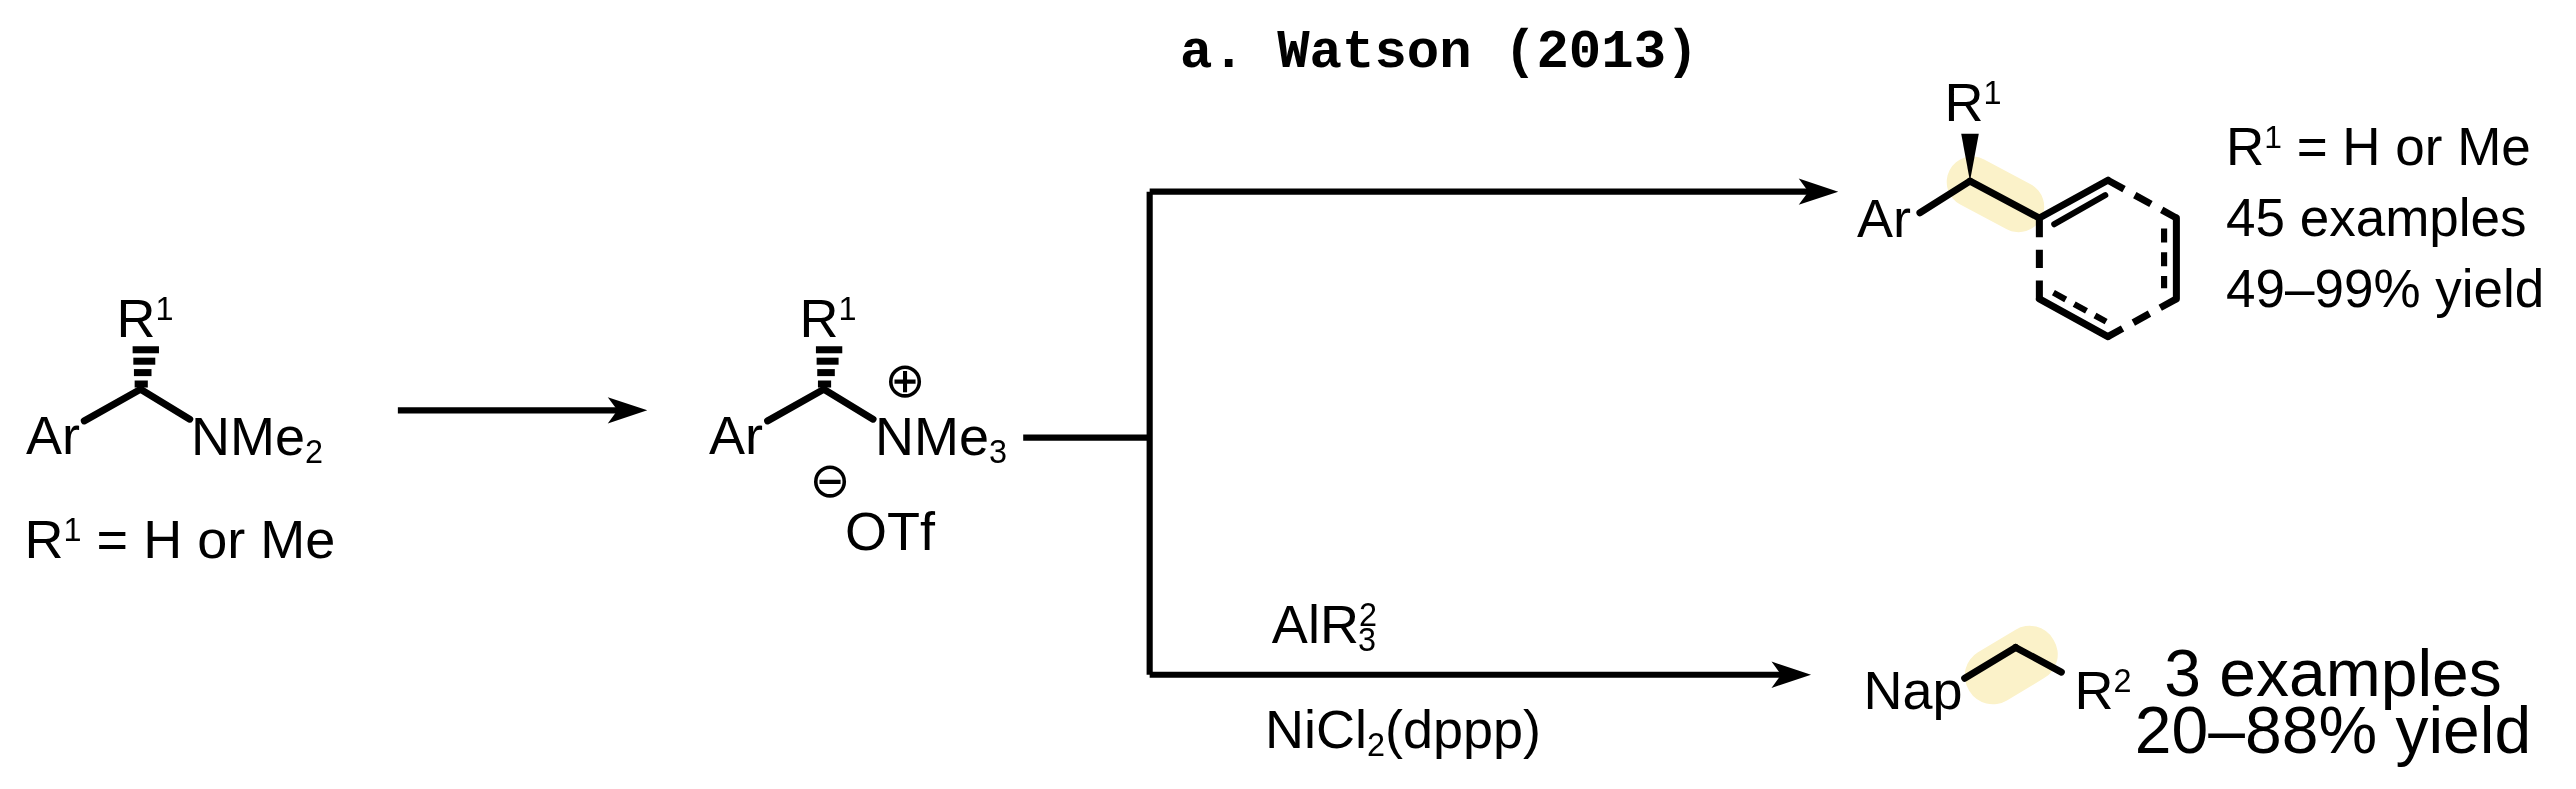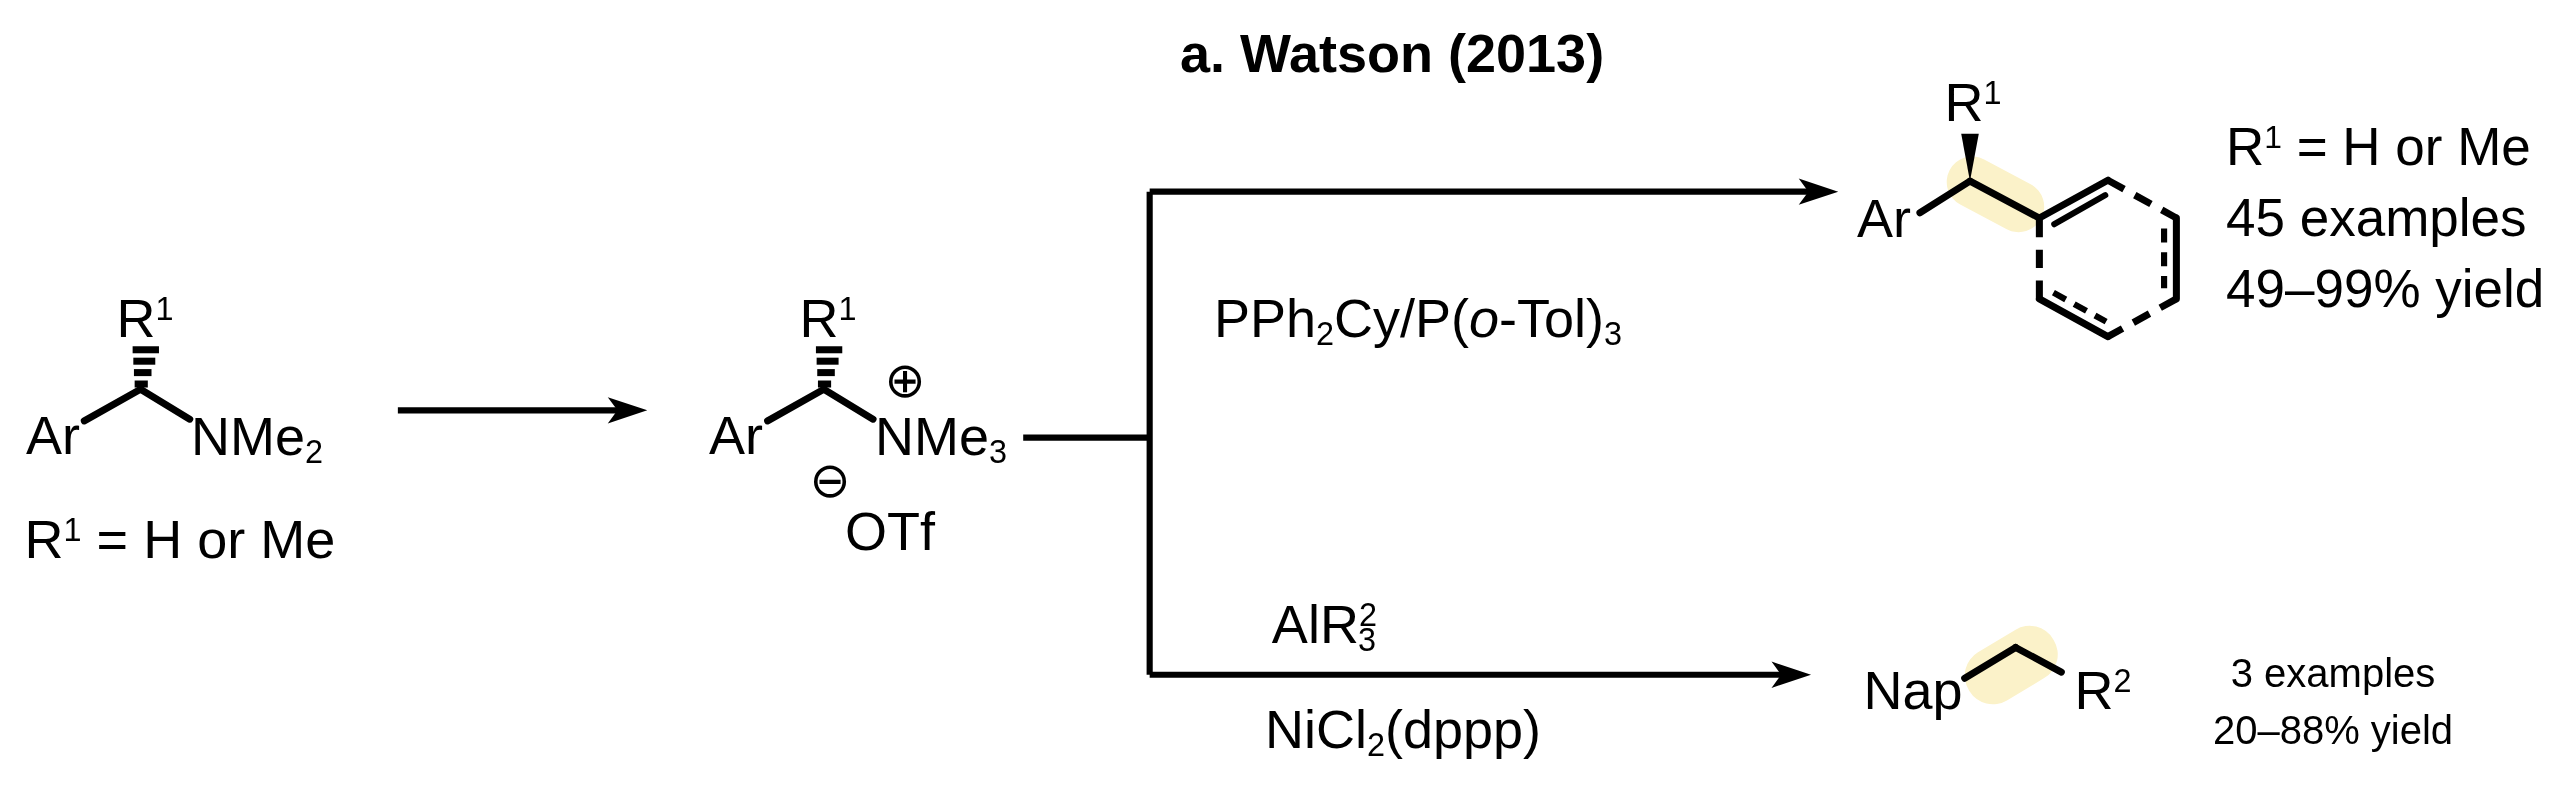--- a/index.html
+++ b/index.html
@@ -2,28 +2,28 @@
 <html style="font-size:14px"><head>
 <meta charset="utf-8">
 <style>
   html,body{margin:0;padding:0;width:2576px;height:790px;overflow:hidden;background:#ffffff;}
   .scheme{position:relative;width:2576px;height:790px;background:#ffffff;
           font-family:"Liberation Sans",sans-serif;color:#000;}
   .scheme > svg{position:absolute;left:0;top:0;}
   .lbl{position:absolute;font-size:54px;line-height:1;white-space:nowrap;
        transform:translate(-50%,-50%);}
   .lbl.left{transform:translateY(-50%);}
-  .bold{font-weight:bold;}
+  .bold{font-weight:bold;font-family:Liberation Mono, monospace;}
   .charge{font-family:"DejaVu Sans",sans-serif;font-size:49px;}
   sup{font-size:60%;position:relative;top:-0.52em;line-height:0;vertical-align:baseline;}
   sub{font-size:60%;position:relative;top:0.24em;line-height:0;vertical-align:baseline;}
   sup + sub{margin-left:-0.58em;}
   i{font-style:italic;}
   .stats-a{position:absolute;left:2226px;top:111px;font-size:53px;line-height:71px;white-space:nowrap;}
-  .stats-b{position:absolute;left:2333px;top:645px;font-size:40px;line-height:57px;
+  .stats-b{position:absolute;left:2333px;top:645px;font-size:66px;line-height:57px;
            white-space:nowrap;text-align:center;transform:translateX(-50%);}
 </style>
 </head>
 <body>
 
 <div class="scheme">
 
   <svg width="2576" height="790" viewBox="0 0 2933 899">
 
     <rect x="2213" y="192" width="118" height="58" rx="29" fill="#fbf2c9" transform="rotate(28 2272 221)"></rect>
@@ -100,21 +100,20 @@
 
 
   <div class="lbl" style="left:828px;top:318px"><span>R</span><sup>1</sup></div>
   <div class="lbl" style="left:736px;top:435px">Ar</div>
   <div class="lbl left" style="left:875px;top:436px"><span>NMe</span><sub>3</sub></div>
   <div class="lbl charge" style="left:905px;top:380px">⊕</div>
   <div class="lbl charge" style="left:830px;top:480px">⊖</div>
   <div class="lbl" style="left:890px;top:531px">OTf</div>
 
   <div class="lbl left bold" style="left:1180px;top:53px">a. Watson (2013)</div>
-  <div class="lbl" style="left:1418px;top:318px"><span>PPh</span><sub>2</sub><span>Cy/P(</span><i>o</i><span>-Tol)</span><sub>3</sub></div>
   <div class="lbl" style="left:1973px;top:102px"><span>R</span><sup>1</sup></div>
   <div class="lbl" style="left:1884px;top:218px">Ar</div>
   <div class="stats-a">
     <div><span>R</span><sup>1</sup><span> = H or Me</span></div>
     <div><span>45 examples</span></div>
     <div><span>49–99% yield</span></div>
   </div>
 
   <div class="lbl" style="left:1324px;top:624px"><span>AlR</span><sup>2</sup><sub>3</sub></div>
   <div class="lbl" style="left:1403px;top:729px"><span>NiCl</span><sub>2</sub><span>(dppp)</span></div>

